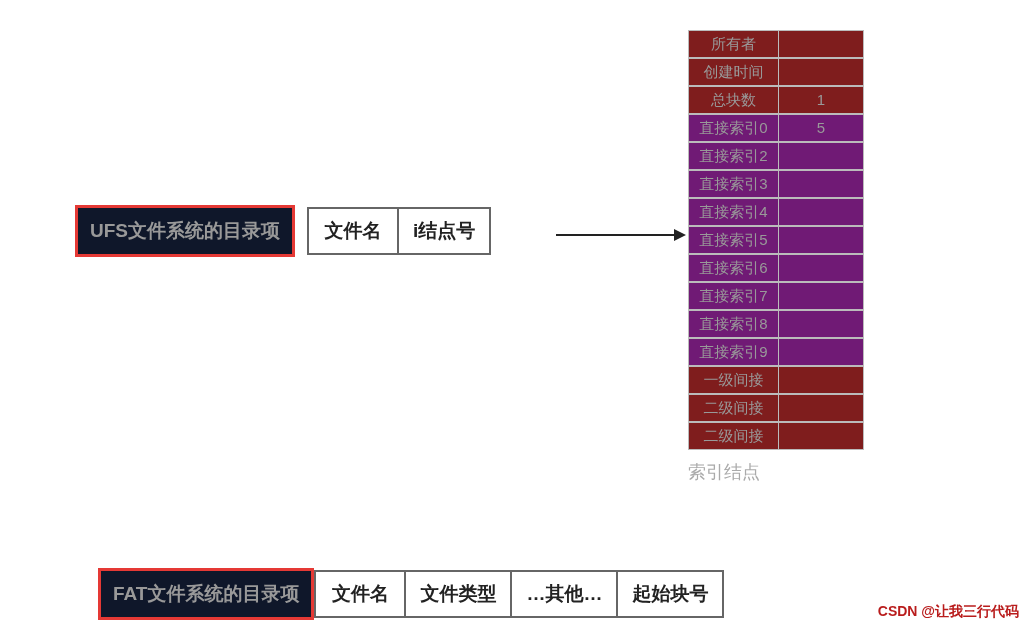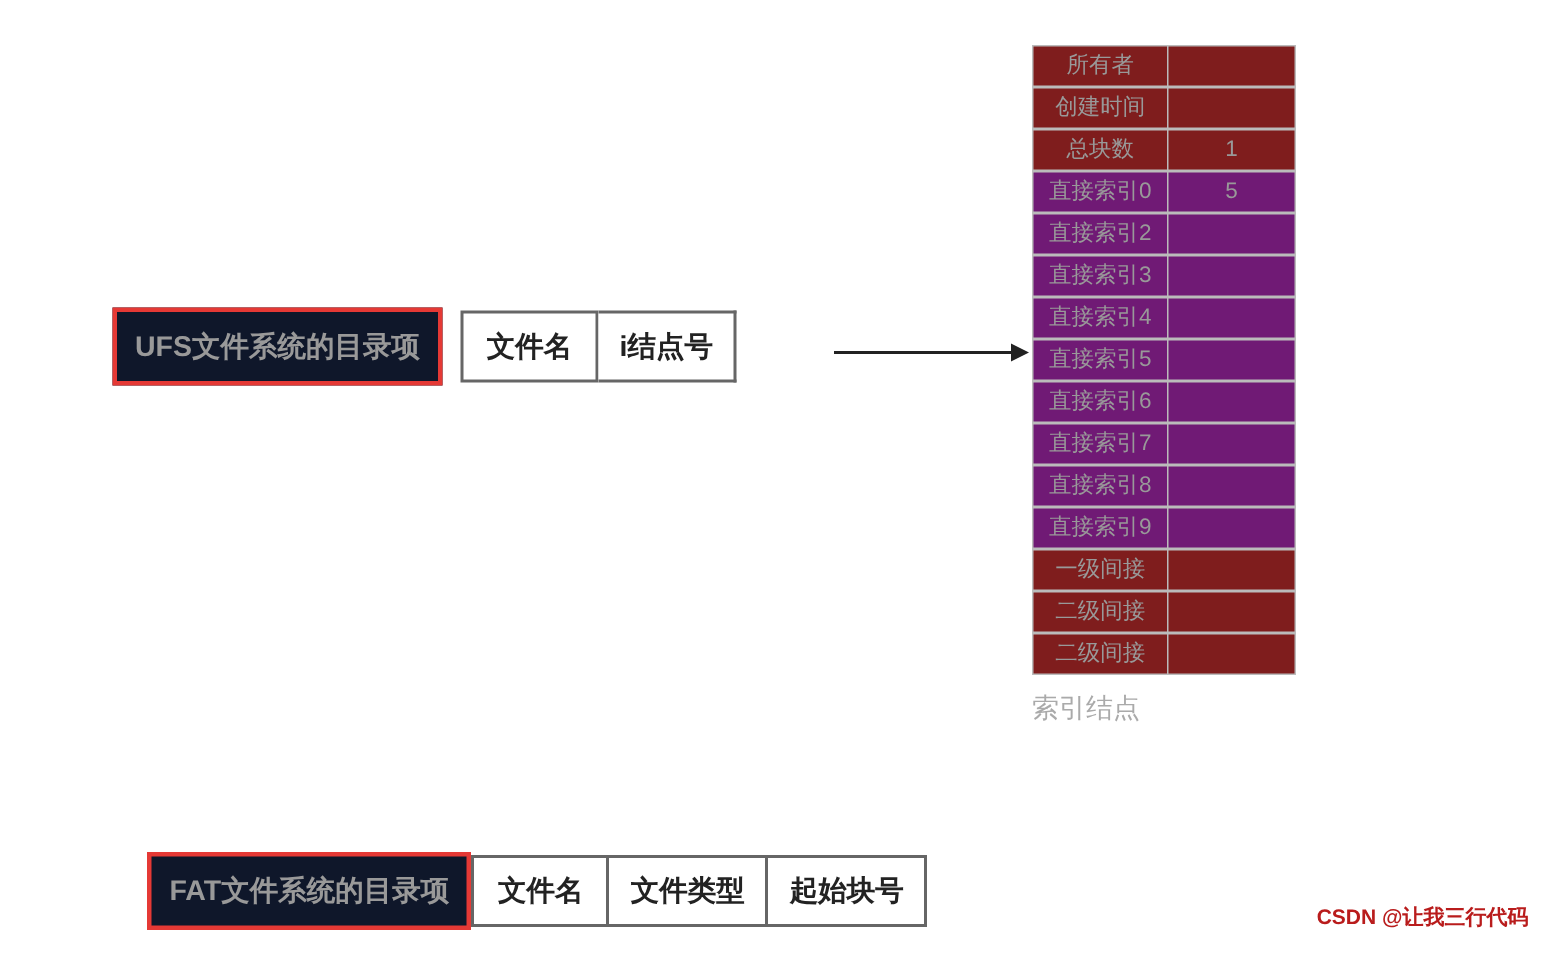--- a/index.html
+++ b/index.html
@@ -176,17 +176,18 @@
   <div class="caption">索引结点</div>
 </div>
 
 <div class="section-fat">
   <div class="red-box">
     <span>FAT文件系统的目录项</span>
   </div>
   <div class="dir-cells">
     <div class="dir-cell">文件名</div>
     <div class="dir-cell">文件类型</div>
+    <div class="dir-cell">…其他…</div>
     <div class="dir-cell">起始块号</div>
   </div>
 </div>
 
 <div class="watermark">CSDN @让我三行代码</div>
 
 </body></html>

